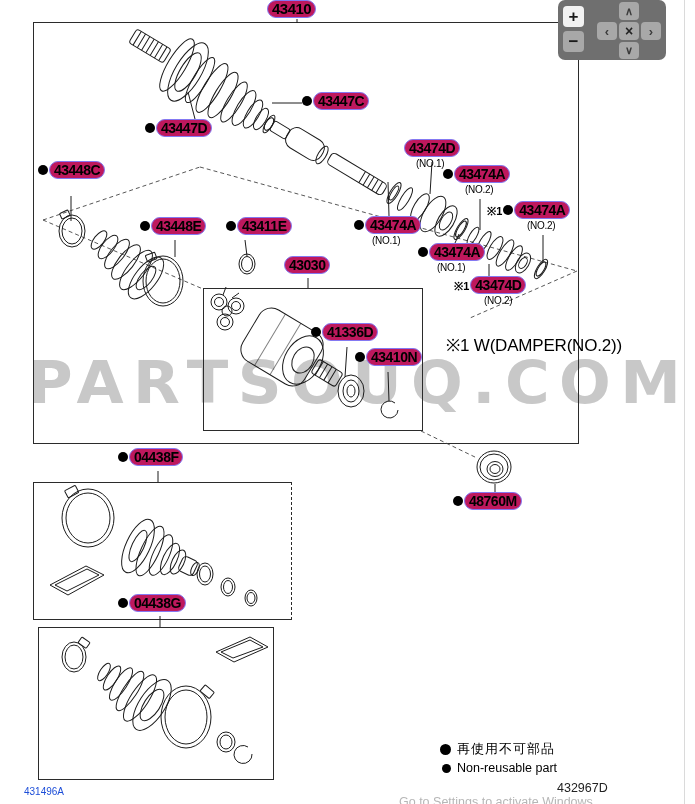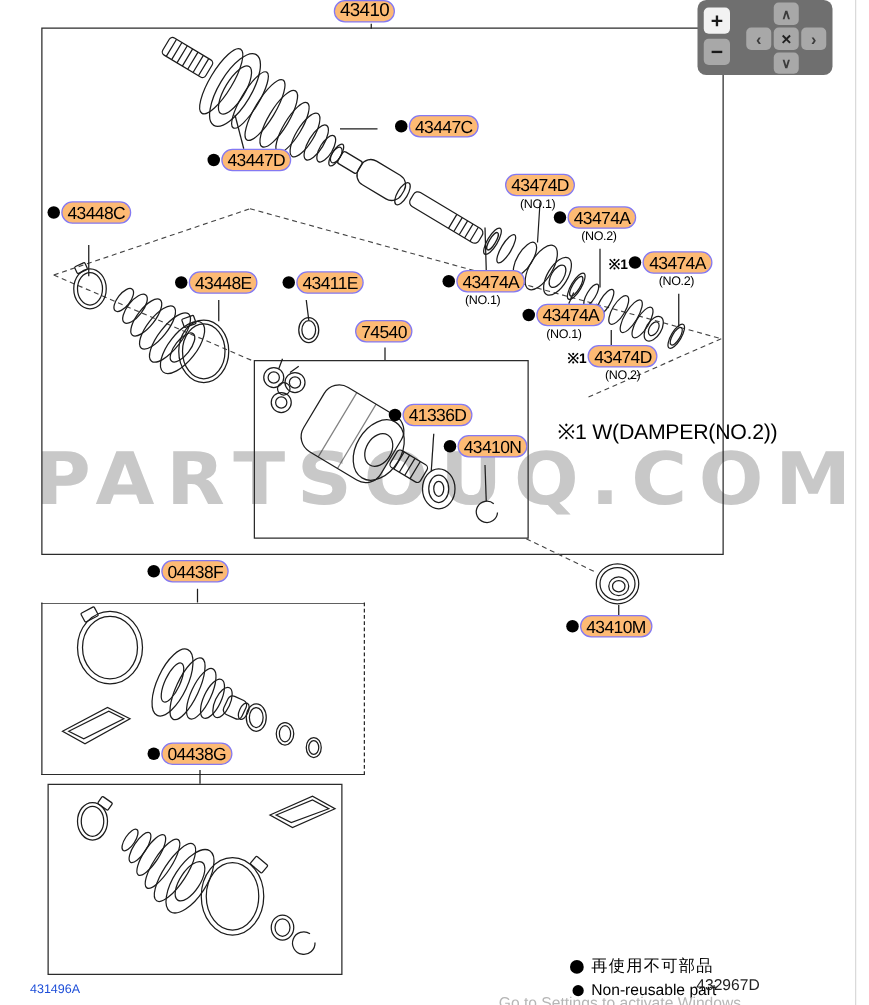--- a/index.html
+++ b/index.html
@@ -17,30 +17,30 @@
   #inner-box{left:203px;top:288px;width:218px;height:141px;}
   #kit1-box{left:33px;top:482px;width:257px;height:136px;border-right-style:dashed;}
   #kit2-box{left:38px;top:627px;width:234px;height:151px;}
 
   #art{position:absolute;left:0;top:0;z-index:3;pointer-events:none;}
 
   
   .plabel{position:absolute;z-index:5;}
   .plabel .row{display:flex;align-items:center;}
   .dot{width:10px;height:10px;background:#000;border-radius:50%;margin-right:1px;flex:none;}
-  .pbox{background:#fdba74;border:1.5px solid #8479f2;border-radius:9px;padding:0 4px;
-    font-size:14px;font-weight:normal;letter-spacing:-0.5px;line-height:16px;white-space:nowrap;}
+  .pbox{background:#be185d;border:1.5px solid #8479f2;border-radius:9px;padding:0 4px;
+    font-size:14px;font-weight:bold;letter-spacing:-0.5px;line-height:16px;white-space:nowrap;}
   .title .pbox{font-size:15px;}
   .prefix{font-size:11px;font-weight:bold;margin-right:1px;white-space:nowrap;}
   .psub{font-size:10px;line-height:11px;margin-top:1px;letter-spacing:-0.3px;white-space:nowrap;}
 
   #note{position:absolute;left:446px;top:333px;font-size:17px;z-index:6;letter-spacing:-0.2px;}
 
   
-  #legend{position:absolute;left:456px;top:740px;z-index:6;margin-top:24px;}
+  #legend{position:absolute;left:440px;top:740px;z-index:6;}
   .legrow{display:flex;align-items:center;margin-bottom:3px;}
   .ldot1{width:11px;height:11px;border-radius:50%;background:#000;margin-right:6px;flex:none;}
   .ldot2{width:9px;height:9px;border-radius:50%;background:#000;margin-left:2px;margin-right:6px;flex:none;}
   .legtxt1{font-size:13px;letter-spacing:1px;}
   .legtxt2{font-size:12.5px;}
 
   #code-left{position:absolute;left:24px;top:786px;font-size:10px;z-index:6;color:#1d4ed8;}
   #code-right{position:absolute;left:529px;top:781px;font-size:12.5px;z-index:9;color:#222;margin-left:28px;}
   #act1{position:absolute;left:399px;top:769px;font-size:18px;color:#b6b6b6;z-index:8;}
   #act2{position:absolute;left:399px;top:795px;font-size:12.5px;color:#b6b6b6;z-index:8;}
@@ -358,28 +358,28 @@
       <path d="M248 747 A9 9 0 1 0 252 754"></path>
     </g>
   </svg>
 
   <div class="plabel title" style="left:267px;top:0">
     <div class="row">
         <span class="pbox">43410</span>
       </div>
   </div>
 
-  <div class="plabel" style="left:316px;top:92px">
+  <div class="plabel" style="left:302px;top:92px">
     <div class="row">
         <span class="dot"></span>
         <span class="pbox">43447C</span>
       </div>
   </div>
 
-  <div class="plabel" style="left:166px;top:119px">
+  <div class="plabel" style="left:145px;top:119px">
     <div class="row">
         <span class="dot"></span>
         <span class="pbox">43447D</span>
       </div>
   </div>
 
   <div class="plabel" style="left:38px;top:161px">
     <div class="row">
         <span class="dot"></span>
         <span class="pbox">43448C</span>
@@ -395,21 +395,21 @@
 
   <div class="plabel" style="left:226px;top:217px">
     <div class="row">
         <span class="dot"></span>
         <span class="pbox">43411E</span>
       </div>
   </div>
 
   <div class="plabel" style="left:284px;top:256px">
     <div class="row">
-        <span class="pbox">74540</span>
+        <span class="pbox">43030</span>
       </div>
   </div>
 
   <div class="plabel" style="left:404px;top:139px">
     <div class="row">
         <span class="pbox">43474D</span>
       </div>
     <div class="psub" style="margin-left:12px">(NO.1)</div>
   </div>
 
@@ -471,21 +471,21 @@
   <div class="plabel" style="left:118px;top:448px">
     <div class="row">
         <span class="dot"></span>
         <span class="pbox">04438F</span>
       </div>
   </div>
 
   <div class="plabel" style="left:453px;top:492px">
     <div class="row">
         <span class="dot"></span>
-        <span class="pbox">43410M</span>
+        <span class="pbox">48760M</span>
       </div>
   </div>
 
   <div class="plabel" style="left:118px;top:594px">
     <div class="row">
         <span class="dot"></span>
         <span class="pbox">04438G</span>
       </div>
   </div>
 

